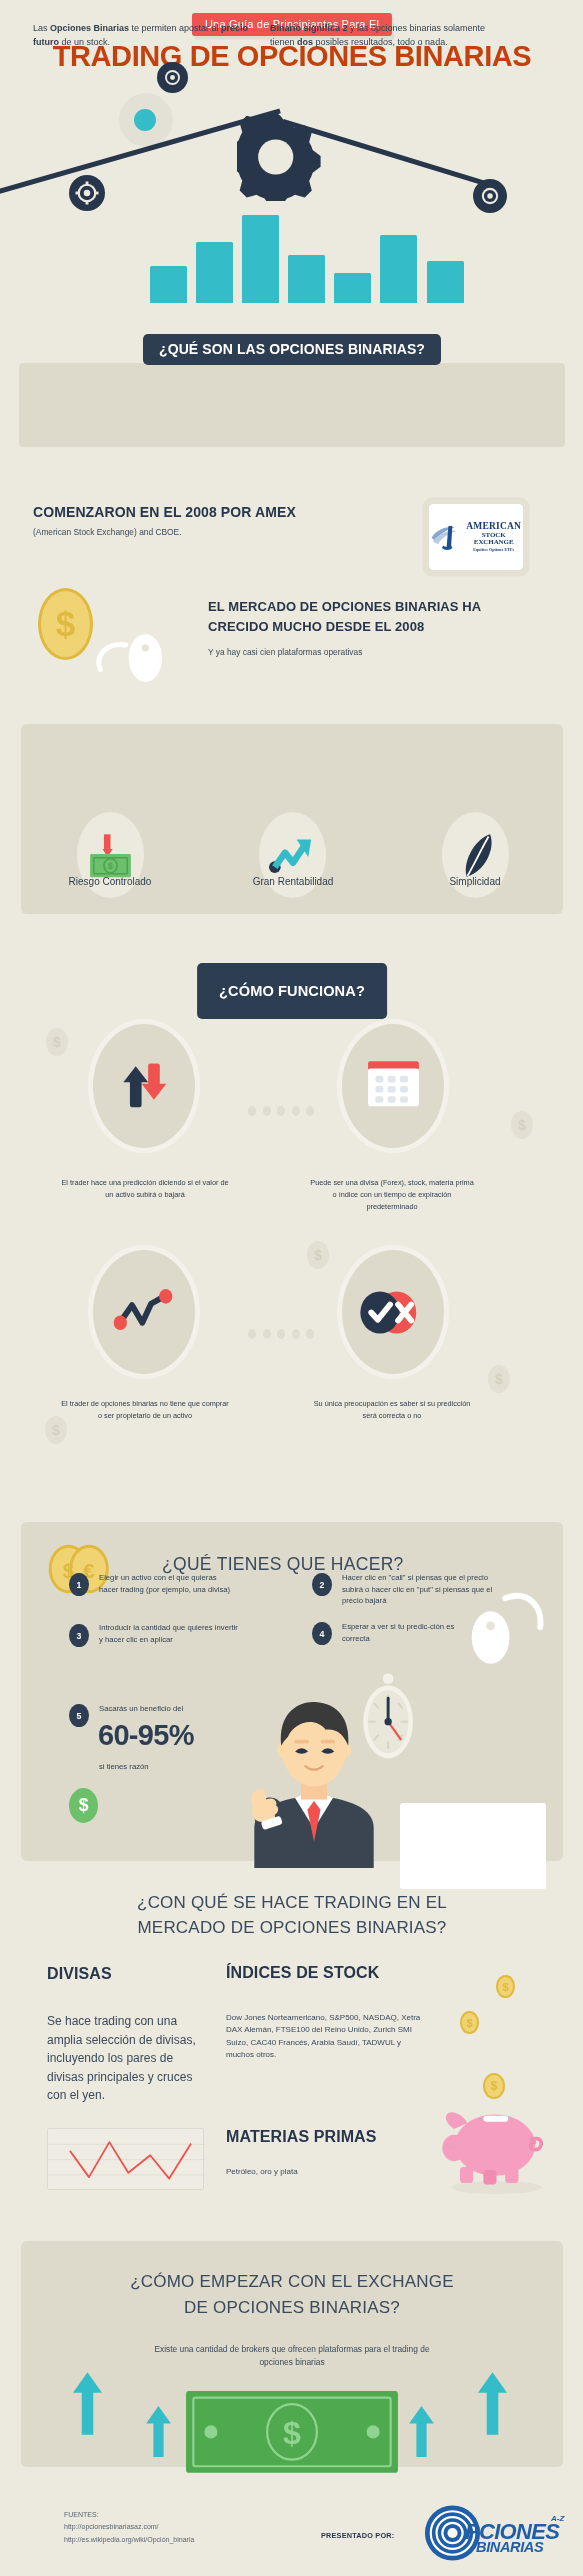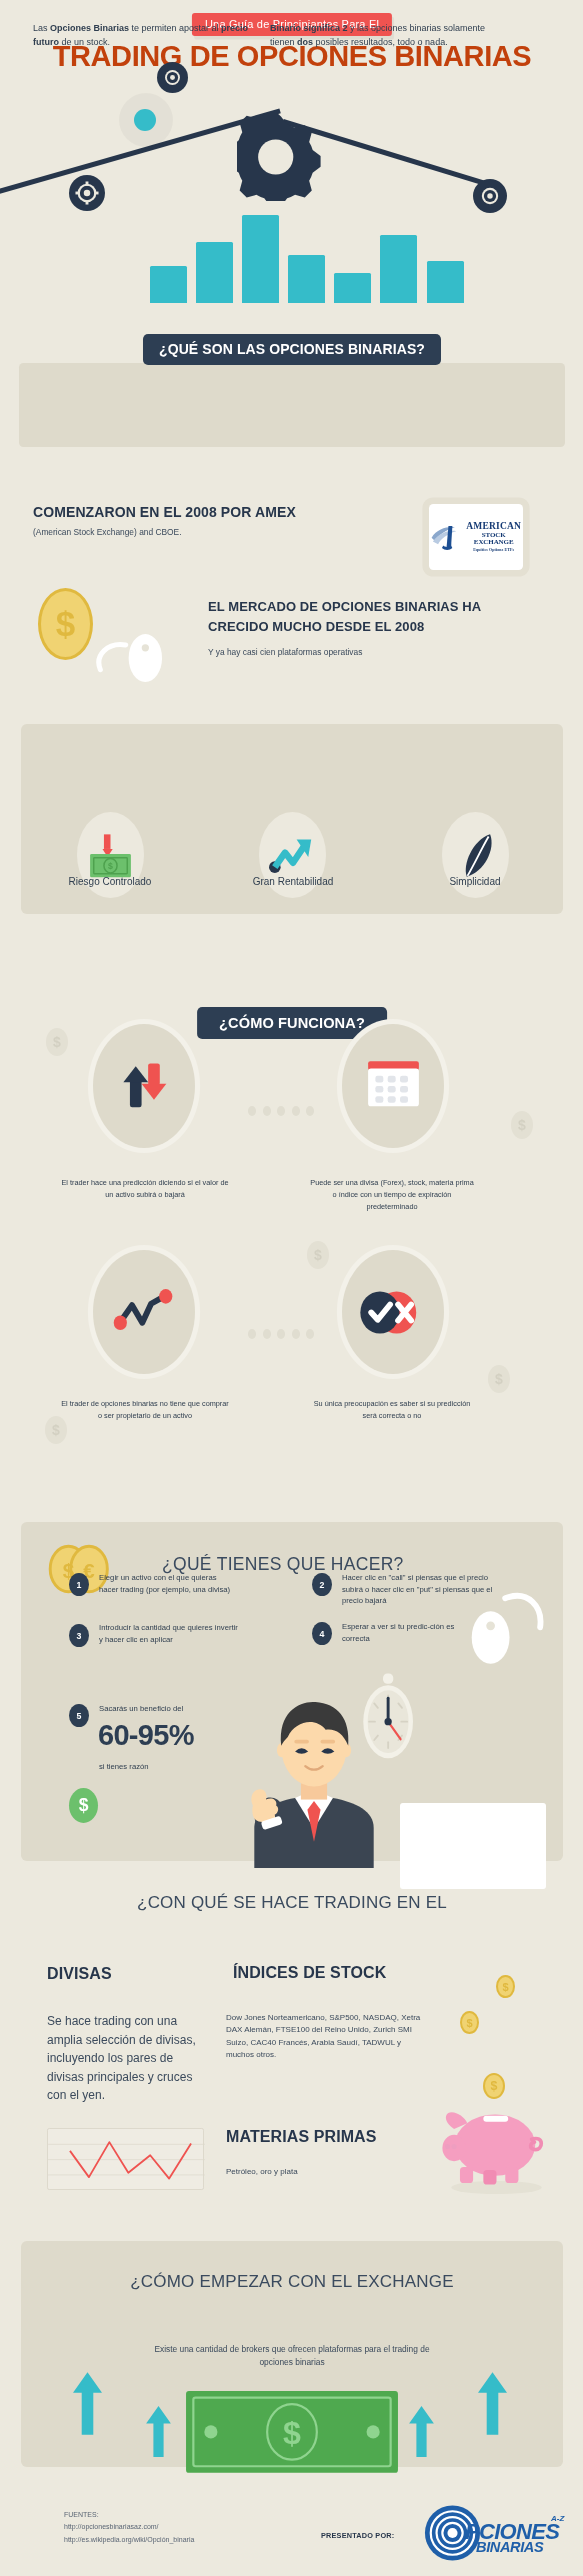--- a/index.html
+++ b/index.html
@@ -253,21 +253,21 @@
   <div class="benefit-label" style="left:242px; top:876px;">Gran Rentabilidad</div>
 
   <div class="benefit-circle" style="left:442px; top:812px;">
     <svg width="41" height="51" viewBox="0 0 56 70" aria-hidden="true">
       <path d="M48 6 C56 26 40 58 16 64 C10 48 24 14 48 6 Z" fill="#27364b"></path>
       <path d="M46 9 C36 26 26 48 17 63" stroke="#ffffff" stroke-width="2.5" fill="none"></path>
     </svg>
   </div>
   <div class="benefit-label" style="left:424px; top:876px;">Simplicidad</div>
 
-  <div class="pill" style="position:absolute; left:50%; transform:translateX(-50%); top:963px; font-size:14.6px; padding:8px 22px;margin-top:44px;">¿CÓMO FUNCIONA?</div>
+  <div class="pill" style="position:absolute; left:50%; transform:translateX(-50%); top:963px; font-size:14.6px; padding:20px 22px;">¿CÓMO FUNCIONA?</div>
 
   <div class="ghost-coin" style="left:46px; top:1028px; width:22px; height:28px; font-size:14px;">$</div>
   <div class="ghost-coin" style="left:511px; top:1111px; width:22px; height:28px; font-size:14px;">$</div>
   <div class="ghost-coin" style="left:307px; top:1241px; width:22px; height:28px; font-size:14px;">$</div>
   <div class="ghost-coin" style="left:45px; top:1416px; width:22px; height:28px; font-size:14px;">$</div>
   <div class="ghost-coin" style="left:488px; top:1365px; width:22px; height:28px; font-size:14px;">$</div>
 
   <div class="hw-circle" style="left:93px; top:1024px;">
     <svg width="51" height="54" viewBox="0 0 70 74" aria-hidden="true">
       <rect x="15" y="26" width="16" height="40" rx="3" fill="#27364b"></rect>
@@ -422,36 +422,37 @@
 
       <path d="M56 200 C44 182 46 164 60 156 C70 150 82 154 86 164 L74 196 Z" fill="#3b4552"></path>
 
       <path d="M46 164 C40 152 48 140 58 142 C64 143 66 150 64 156 C72 152 80 156 78 164 C82 166 82 174 76 177 C78 182 74 188 66 188 L54 186 C46 184 44 174 46 164 Z" fill="#fcd9ab"></path>
 
       <rect x="58" y="182" width="28" height="12" rx="4" fill="#ffffff" transform="rotate(-18 72 188)"></rect>
     </svg>
   </div>
 
   <div style="position:absolute; left:0; top:1893px; width:584px; text-align:center; font-size:17px; color:#3a4a5e; letter-spacing:0.2px;">¿CON QUÉ SE HACE TRADING EN EL</div>
+  <div style="position:absolute; left:0; top:1918px; width:584px; text-align:center; font-size:17px; color:#3a4a5e; letter-spacing:0.2px;">MERCADO DE OPCIONES BINARIAS?</div>
 
   <div class="h2" style="position:absolute; left:47px; top:1965px; font-size:16px;">DIVISAS</div>
   <div class="p" style="position:absolute; left:47px; top:2012px; width:164px; font-size:12px;">Se hace trading con una amplia selección de divisas, incluyendo los pares de divisas principales y cruces con el yen.</div>
 
   <div style="position:absolute; left:47px; top:2128px; width:157px; height:62px; background:#efece3; border:0.7px solid #ddd9cc; border-radius:2.2px;">
     <svg width="157" height="62" viewBox="0 0 215 85" aria-hidden="true">
       <g stroke="#ddd9cc" stroke-width="1">
         <line x1="0" y1="21" x2="215" y2="21"></line>
           <line x1="0" y1="42" x2="215" y2="42"></line>
           <line x1="0" y1="63" x2="215" y2="63"></line>
       </g>
       <polyline points="30,30 56,66 84,18 110,60 140,36 166,68 196,20" fill="none" stroke="#ef5350" stroke-width="2.5" stroke-linejoin="round"></polyline>
     </svg>
   </div>
 
-  <div class="h2" style="position:absolute; left:233px; top:1964px; font-size:16px;text-align:center;">ÍNDICES DE STOCK</div>
+  <div class="h2" style="position:absolute; left:226px; top:1964px; font-size:16px;text-align:center;">ÍNDICES DE STOCK</div>
   <div class="p" style="position:absolute; left:226px; top:2012px; width:197px; font-size:8px;">Dow Jones Norteamericano, S&amp;P500, NASDAQ, Xetra DAX Alemán, FTSE100 del Reino Unido, Zurich SMI Suizo, CAC40 Francés, Arabia Saudí, TADWUL y muchos otros.</div>
 
   <div class="h2" style="position:absolute; left:226px; top:2128px; font-size:16px;">MATERIAS PRIMAS</div>
   <div class="p" style="position:absolute; left:226px; top:2166px; width:197px; font-size:8px;">Petróleo, oro y plata</div>
 
   <div class="coin" style="left:496px; top:1975px; width:19px; height:23.4px; font-size:11px; border-width:2.2px;">$</div>
   <div class="coin" style="left:460px; top:2011px; width:19px; height:23.4px; font-size:11px; border-width:2.2px;">$</div>
   <div class="coin" style="left:483px; top:2073px; width:22px; height:26px; font-size:12.4px; border-width:2.2px;">$</div>
 
   <div style="position:absolute; left:438px; top:2091px; width:117px; height:106px;">
@@ -465,20 +466,21 @@
       <ellipse cx="22" cy="78" rx="16" ry="18" fill="#f59ec0"></ellipse>
       <circle cx="13" cy="76" r="3.5" fill="#ee9ec0"></circle>
       <circle cx="22" cy="76" r="3.5" fill="#ee9ec0"></circle>
       <rect x="62" y="34" width="34" height="8" rx="4" fill="#ffffff"></rect>
       <path d="M128 66 C146 60 144 82 132 80 C124 79 126 70 132 70" stroke="#f18cb3" stroke-width="5" fill="none" stroke-linecap="round"></path>
     </svg>
   </div>
 
   <div class="panel" style="position:absolute; left:21px; top:2241px; width:542px; height:226px;"></div>
   <div style="position:absolute; left:0; top:2272px; width:584px; text-align:center; font-size:17px; color:#3a4a5e; letter-spacing:0.2px;">¿CÓMO EMPEZAR CON EL EXCHANGE</div>
+  <div style="position:absolute; left:0; top:2298px; width:584px; text-align:center; font-size:17px; color:#3a4a5e; letter-spacing:0.2px;">DE OPCIONES BINARIAS?</div>
   <div style="position:absolute; left:146px; top:2343px; width:292px; text-align:center; font-size:8.4px; line-height:1.6; color:#3b4a5c;">Existe una cantidad de brokers que ofrecen plataformas para el trading de opciones binarias</div>
 
   <div class="up-arrow" style="left:73px; top:2372px;">
     <svg width="29" height="63" viewBox="0 0 40 86" aria-hidden="true">
       <polygon points="20,0 40,28 28,28 28,86 12,86 12,28 0,28" fill="#35bcc9"></polygon>
     </svg>
   </div>
   <div class="up-arrow" style="left:146px; top:2406px;">
     <svg width="25" height="51" viewBox="0 0 34 70" aria-hidden="true">
       <polygon points="17,0 34,24 24,24 24,70 10,70 10,24 0,24" fill="#35bcc9"></polygon>

